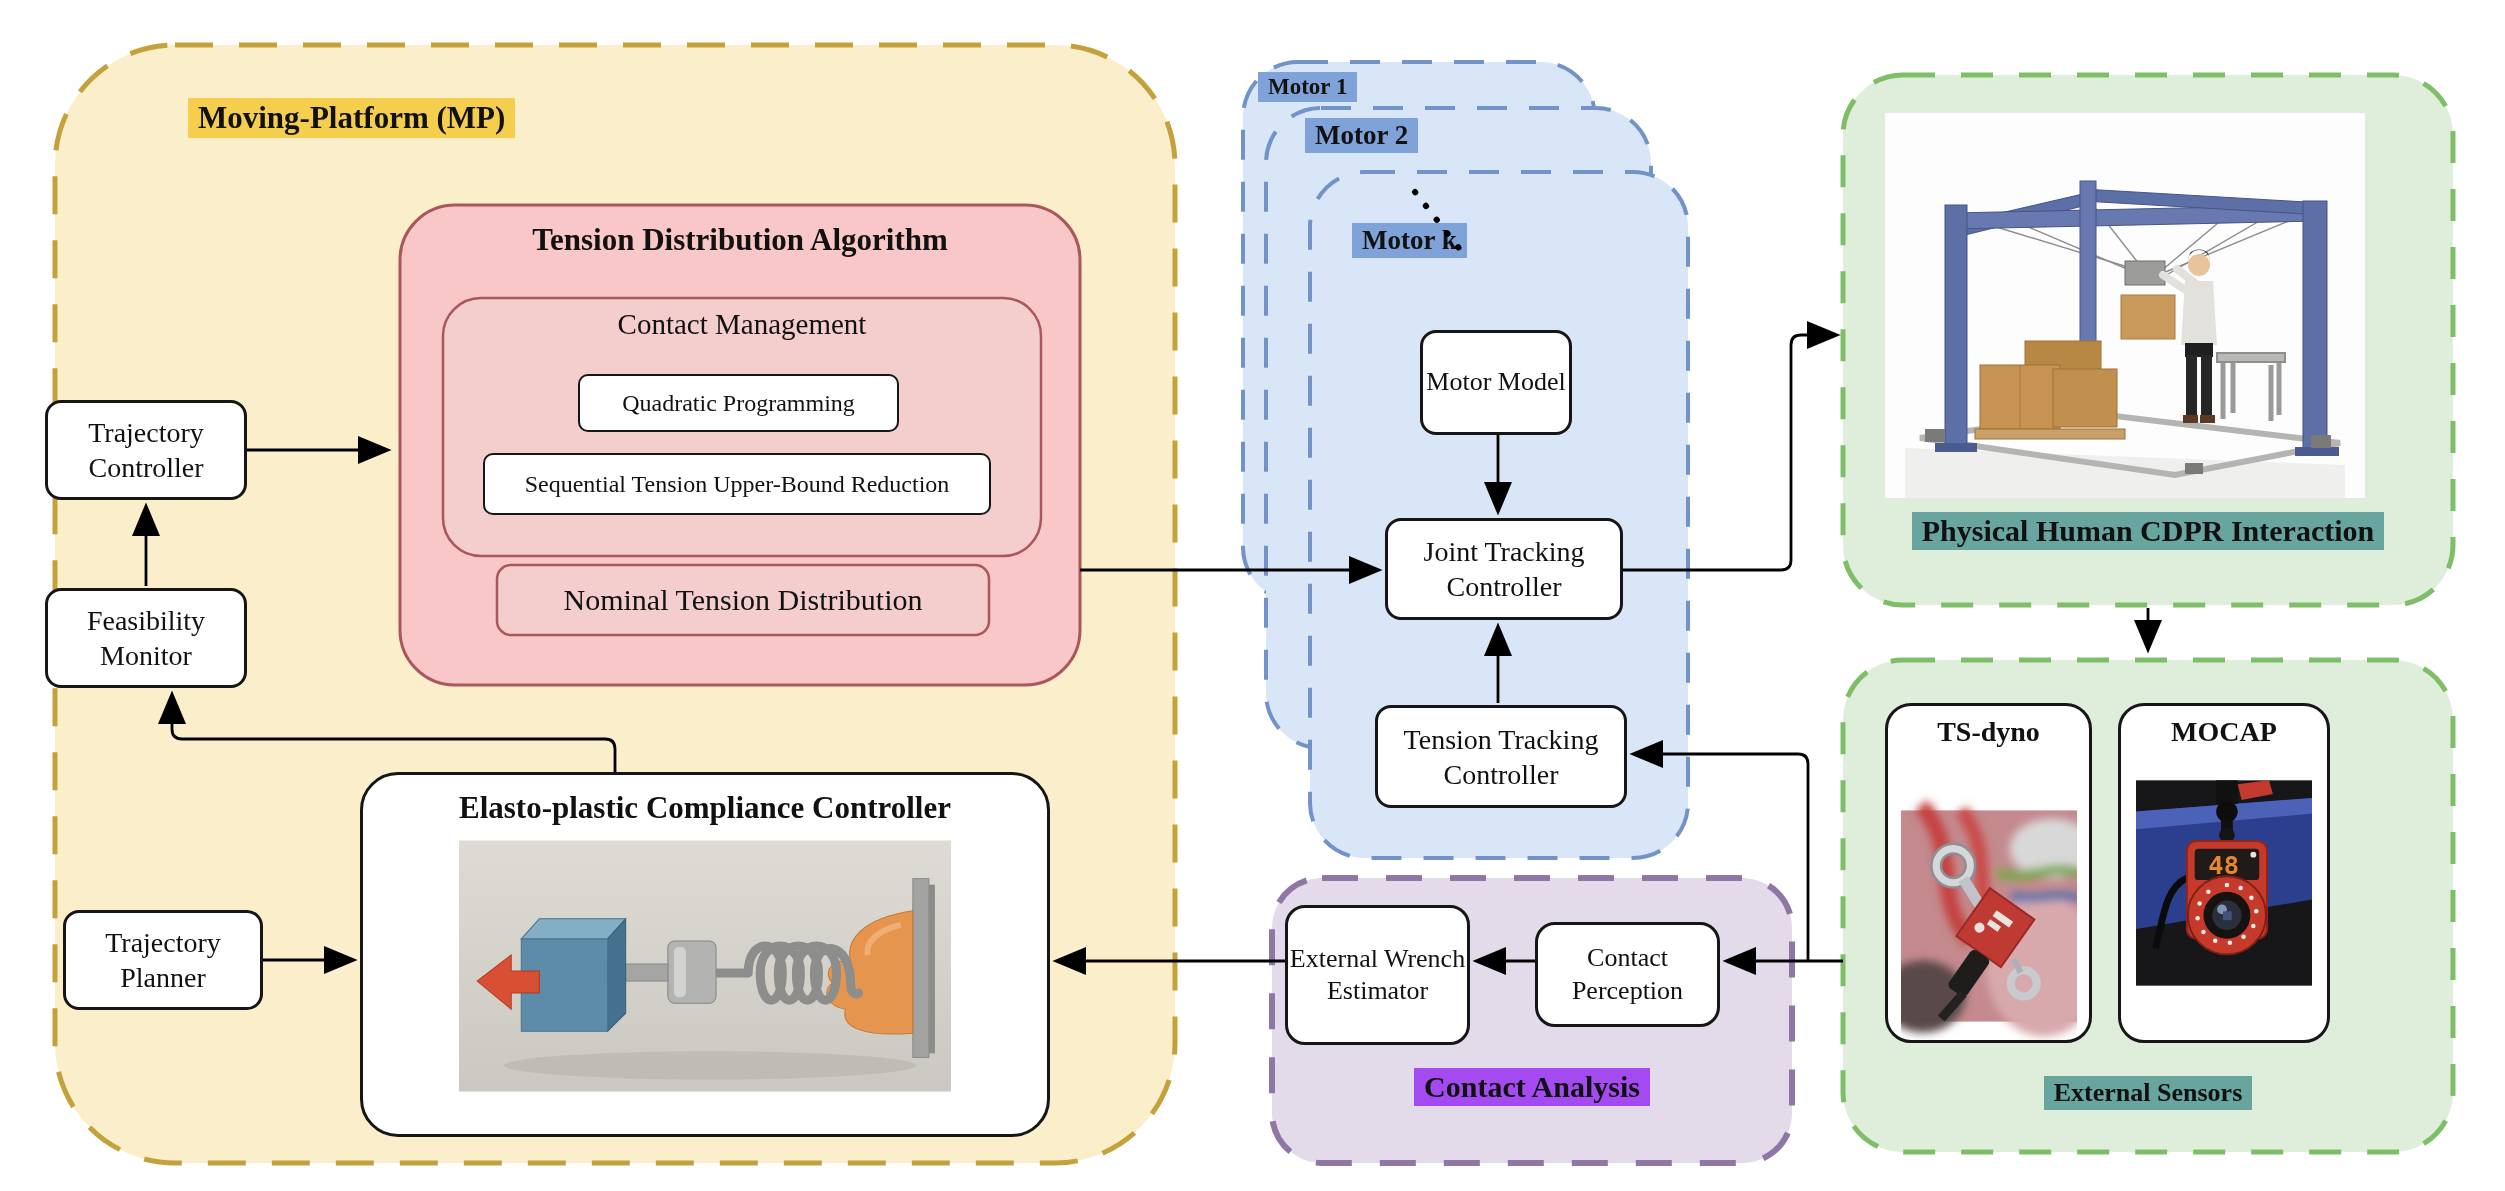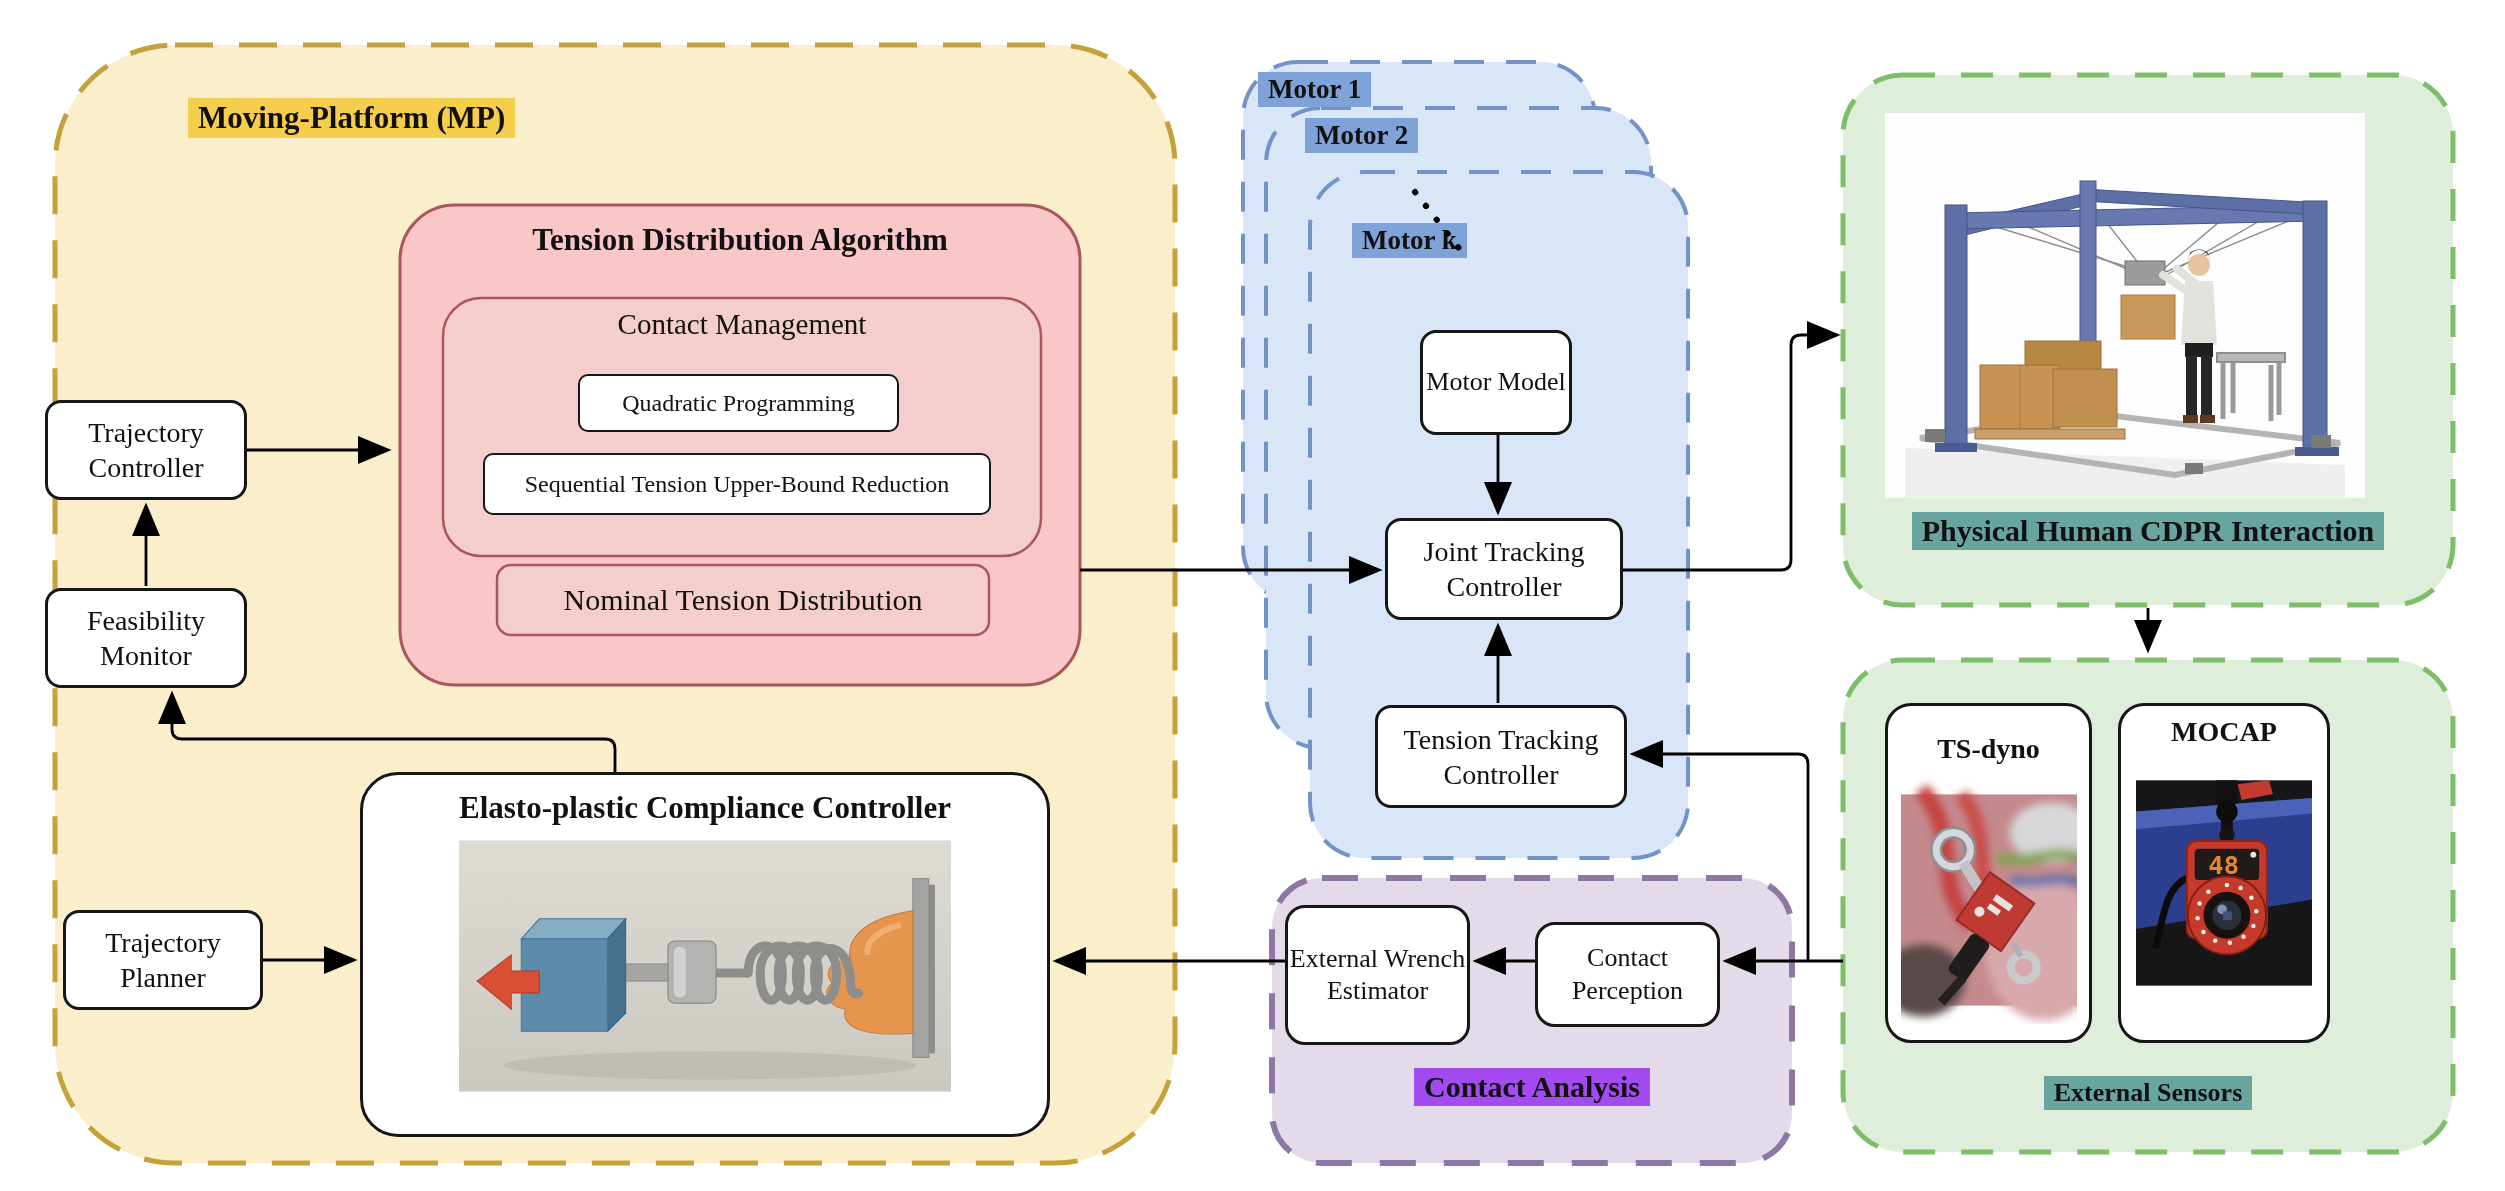--- a/index.html
+++ b/index.html
@@ -11,42 +11,42 @@
             display:flex;align-items:center;justify-content:center;text-align:center;
             font-size:28px;line-height:1.25;}
   .label-hl{display:inline-block;font-weight:bold;padding:2px 10px;}
   .centerline{display:flex;align-items:center;justify-content:center;text-align:center;}
   .z10{z-index:10;}
   
   #tda-title{left:400px;top:222px;width:680px;font-weight:bold;font-size:31px;}
   #cm-title{left:443px;top:308px;width:598px;font-size:29px;}
   #ntd-box{left:497px;top:565px;width:492px;height:70px;font-size:30px;}
   #mp-label{left:188px;top:98px;font-size:31px;}
-  #motor1-label{left:1258px;top:72px;font-size:27px;}
+  #motor1-label{left:1258px;top:72px;font-size:23px;}
   #motor2-label{left:1305px;top:118px;font-size:27px;}
   #motork-label{left:1352px;top:183px;font-size:27px;margin-top:40px;}
   #phri-label-wrap{left:1843px;top:512px;width:610px;font-size:30px;}
   #sensors-label-wrap{left:1843px;top:1076px;width:610px;font-size:26px;}
   #ca-label-wrap{left:1272px;top:1068px;width:520px;font-size:30px;}
   
   #tc-box{left:45px;top:400px;width:202px;height:100px;}
   #fm-box{left:45px;top:588px;width:202px;height:100px;}
   #tp-box{left:63px;top:910px;width:200px;height:100px;}
   #qp-box{left:578px;top:374px;width:321px;height:58px;font-size:24px;border-radius:10px;border-width:2.5px;}
   #stubr-box{left:483px;top:453px;width:508px;height:62px;font-size:24px;border-radius:10px;border-width:2.5px;}
   #mm-box{left:1420px;top:330px;width:152px;height:105px;font-size:26px;}
   #jtc-box{left:1385px;top:518px;width:238px;height:102px;}
   #ttc-box{left:1375px;top:705px;width:252px;height:103px;}
   #ewe-box{left:1285px;top:905px;width:185px;height:140px;font-size:26px;border-radius:20px;}
   #cp-box{left:1535px;top:922px;width:185px;height:105px;font-size:26px;border-radius:20px;}
   #epcc-box{left:360px;top:772px;width:690px;height:365px;border-radius:38px;flex-direction:column;justify-content:flex-start;font-weight:bold;}
   #epcc-title{margin-top:14px;font-size:31px;}
   #epcc-img{width:492px;height:252px;margin-top:12px;}
   #phri-panel{left:1885px;top:113px;width:480px;height:385px;background:#fff;z-index:10;}
-  #tsdyno-box{left:1885px;top:703px;width:207px;height:340px;border-radius:26px;flex-direction:column;justify-content:center;}
+  #tsdyno-box{left:1885px;top:703px;width:207px;height:340px;border-radius:26px;flex-direction:column;justify-content:space-between;}
   #mocap-box{left:2118px;top:703px;width:212px;height:340px;border-radius:26px;flex-direction:column;justify-content:flex-start;}
   .sensor-title{margin-top:8px;font-weight:bold;font-size:28px;}
   .sensor-photo{margin-top:10px;width:176px;height:248px;}
 </style>
 </head>
 <body>
 
 <div id="canvas">
 
   <svg class="layer" width="2505" height="1191" style="z-index:1">

